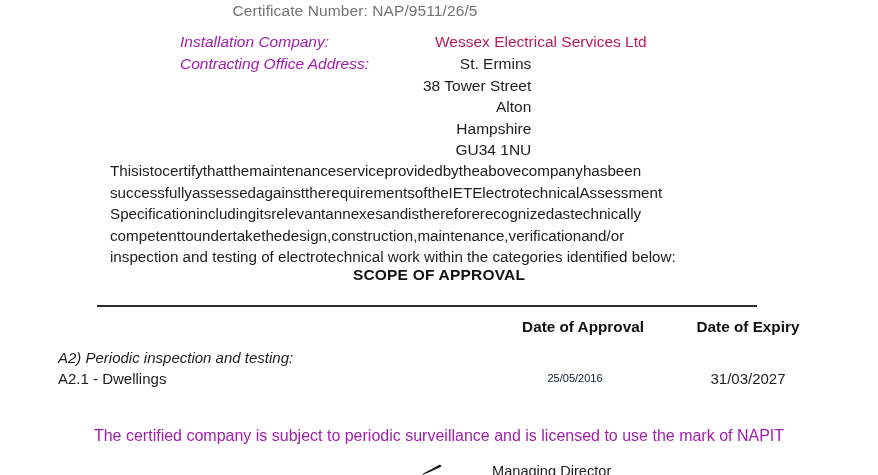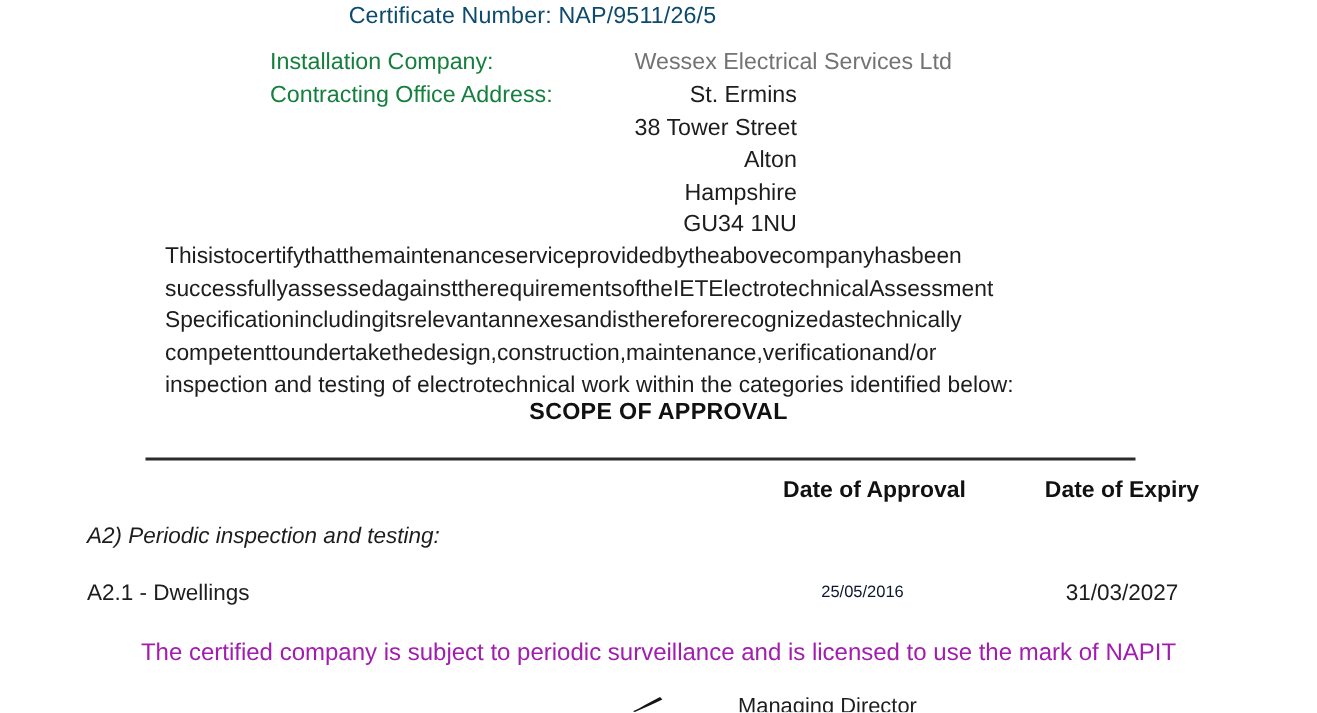--- a/index.html
+++ b/index.html
@@ -22,45 +22,47 @@
 
   
   .cert-number {
     position: absolute;
     left: 0;
     top: 2px;
     width: 710px;
     text-align: center;
     font-size: 15.5px;
     letter-spacing: 0.1px;
-    color: #0c4a6e;
+    color: #737373;
   }
 
   
   .info-block {
     position: absolute;
     left: 180px;
     top: 31px;
     width: 700px;
   }
   .info-row {
     display: flex;
     align-items: flex-start;
   }
   .info-label {
     width: 243px;
     flex: 0 0 243px;
     font-size: 15.5px;
     line-height: 22px;
-    color: #15803d;
+    color: #a21caf;
+    font-style: italic;
   }
   .info-value {
     font-size: 15.5px;
     line-height: 22px;
-    color: #737373;
+    color: #be185d;
+    margin-left: 12px;
   }
   .addr-line {
     font-size: 15.5px;
     line-height: 21.5px;
     color: #1d1d1d;
     text-align: right;
   }
 
   
   .certify-para {
@@ -143,21 +145,21 @@
   }
   .cat-title {
     font-size: 15px;
     font-style: italic;
     line-height: 20px;
     color: #1d1d1d;
   }
   .cat-row {
     position: relative;
     height: 21px;
-    margin-top: 17px;
+    margin-top: 0;
   }
   .cat-name {
     position: absolute;
     left: 0;
     top: 0;
     font-size: 15px;
     line-height: 21px;
     color: #1d1d1d;
   }
   .cat-appr {

